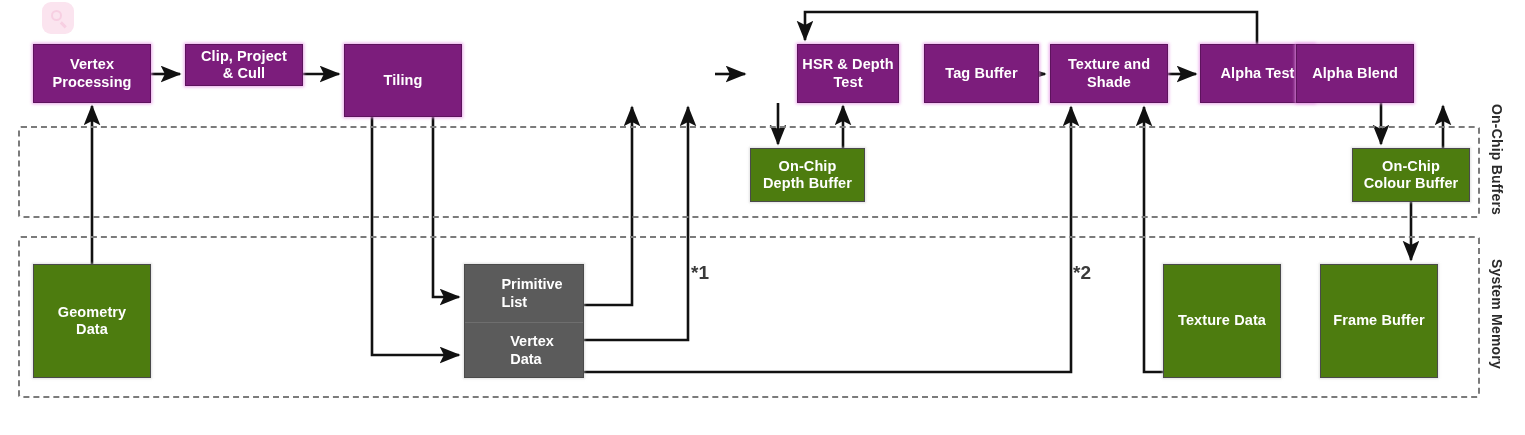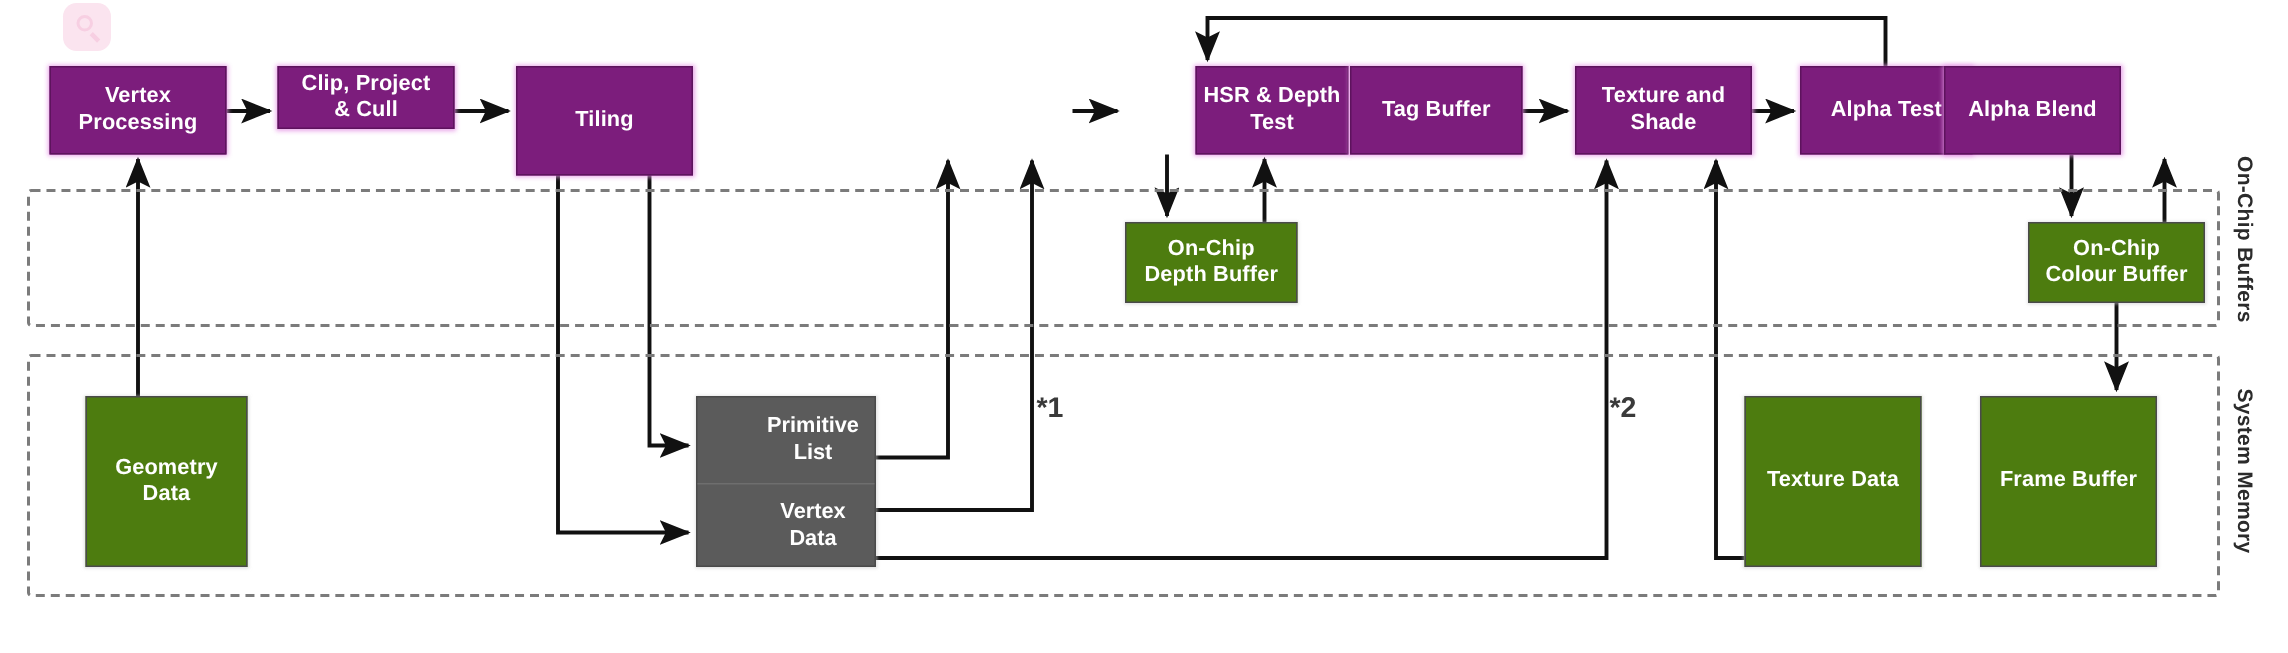--- a/index.html
+++ b/index.html
@@ -50,26 +50,26 @@
   .split-box {
     position: absolute;
     background: #5b5b5b;
     border: 1px solid #4a4a4a;
     box-sizing: border-box;
     z-index: 5;
     box-shadow: 0 0 2px 1px rgba(200,200,200,0.55);
   }
   .split-half {
     position: absolute;
-    left: 18px;
+    left: 8px;
     width: 100%;
     display: flex;
     align-items: center;
     justify-content: center;
-    text-align: center;
+    text-align: left;
     color: #ffffff;
     font-weight: bold;
     font-size: 14.5px;
     line-height: 1.18;
     white-space: pre-line;
   }
   .split-divider {
     position: absolute;
     left: 0;
     width: 100%;
@@ -185,31 +185,31 @@
   <div class="region-label" style="left:1489px; top:104px;">On-Chip Buffers</div>
   <div class="region-label" style="left:1489px; top:259px;">System Memory</div>
 
   <div class="node stage-box" style="left:33px; top:44px; width:118px; height:59px;">Vertex
 Processing</div>
   <div class="node stage-box" style="left:185px; top:44px; width:118px; height:42px;">Clip, Project
 &amp; Cull</div>
   <div class="node stage-box" style="left:344px; top:44px; width:118px; height:73px;">Tiling</div>
   <div class="node stage-box" style="left:750px; top:44px; width:102px; height:59px;margin-left:47px;">HSR &amp; Depth
 Test</div>
-  <div class="node stage-box" style="left:900px; top:44px; width:115px; height:59px;">Tag Buffer</div>
+  <div class="node stage-box" style="left:924px; top:44px; width:115px; height:59px;">Tag Buffer</div>
   <div class="node stage-box" style="left:1050px; top:44px; width:118px; height:59px;">Texture and
 Shade</div>
   <div class="node stage-box" style="left:1200px; top:44px; width:115px; height:59px;">Alpha Test</div>
   <div class="node stage-box" style="left:1296px; top:44px; width:118px; height:59px;">Alpha Blend</div>
 
   <div class="node mem-box" style="left:750px; top:148px; width:115px; height:54px;">On-Chip
 Depth Buffer</div>
   <div class="node mem-box" style="left:1352px; top:148px; width:118px; height:54px;">On-Chip
 Colour Buffer</div>
-  <div class="node mem-box" style="left:33px; top:264px; width:108px; height:114px;margin-left:24px;">Geometry
+  <div class="node mem-box" style="left:33px; top:264px; width:118px; height:114px;">Geometry
 Data</div>
   <div class="node mem-box" style="left:1163px; top:264px; width:118px; height:114px;">Texture Data</div>
   <div class="node mem-box" style="left:1292px; top:264px; width:118px; height:114px;margin-left:28px;">Frame Buffer</div>
 
   <div class="split-box" style="left:464px; top:264px; width:120px; height:114px;">
     <div class="split-half" style="top:0; height:57px;">Primitive
 List</div>
     <div class="split-divider" style="top:57px;"></div>
     <div class="split-half" style="top:57px; height:57px;">Vertex
 Data</div>

